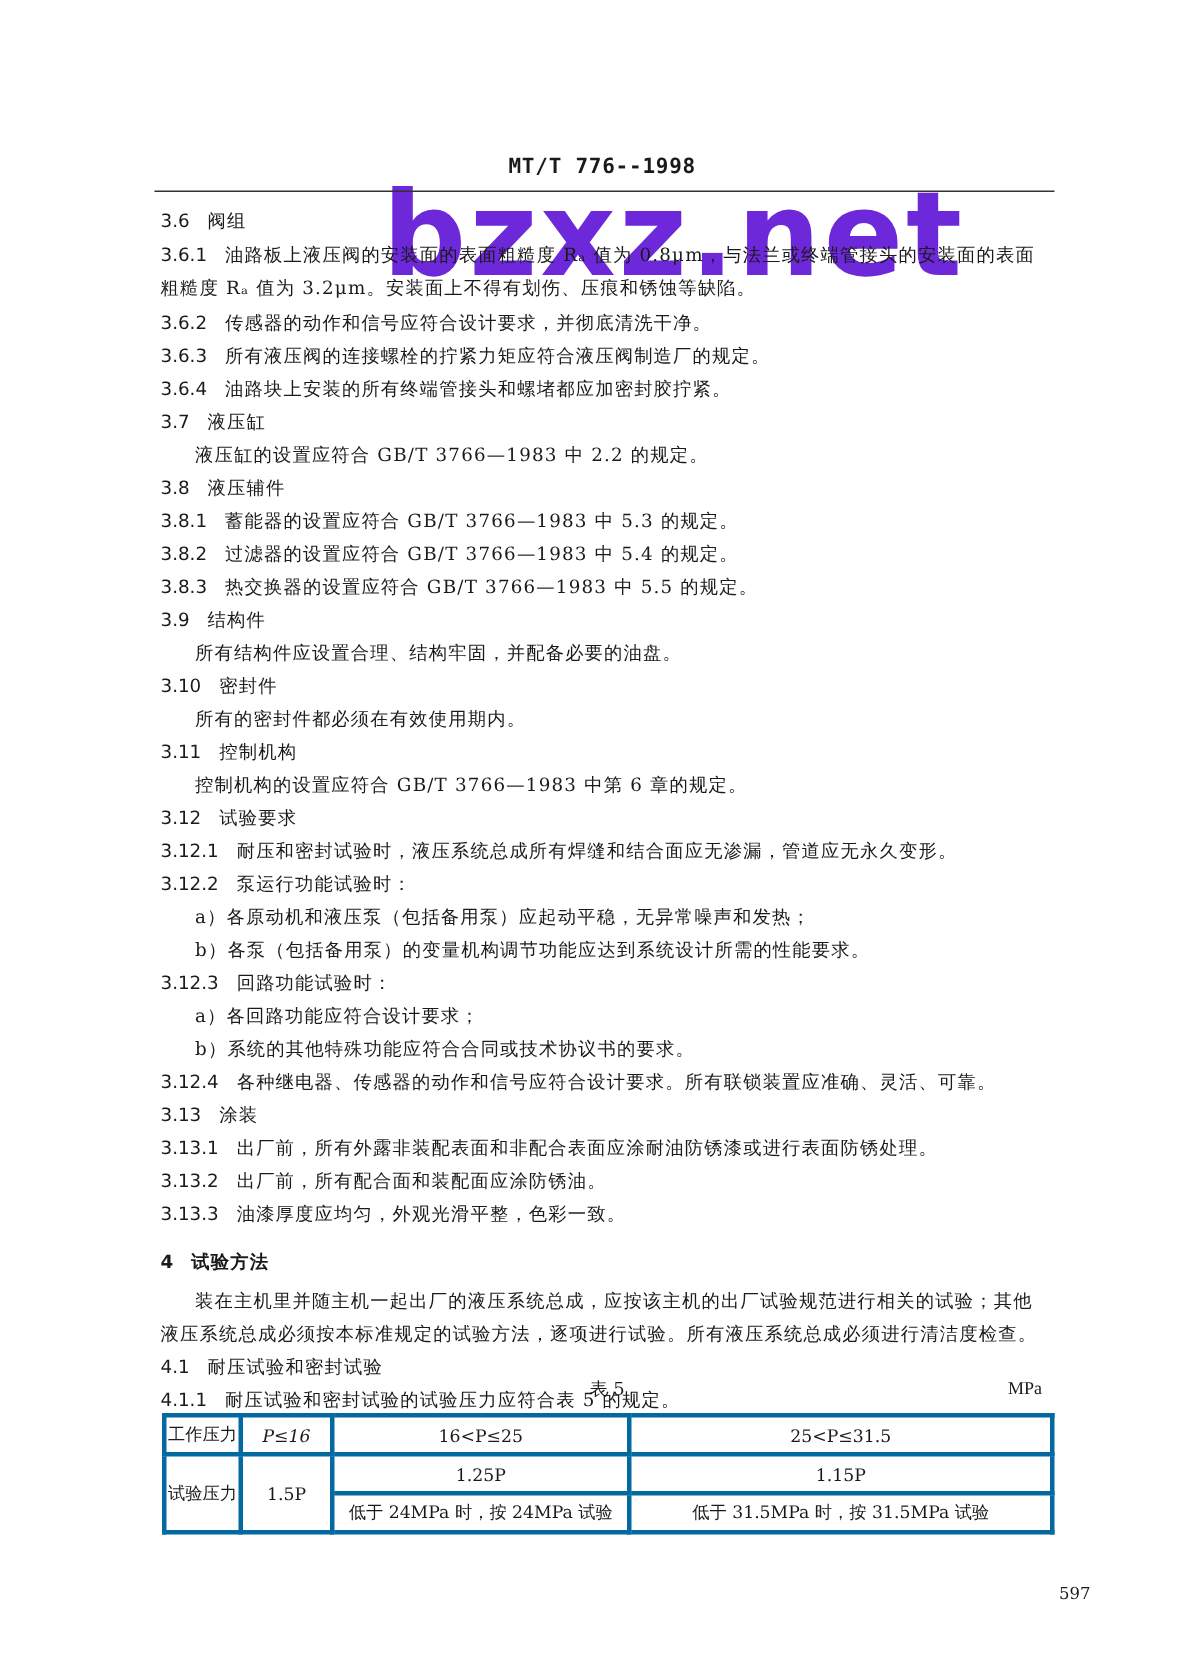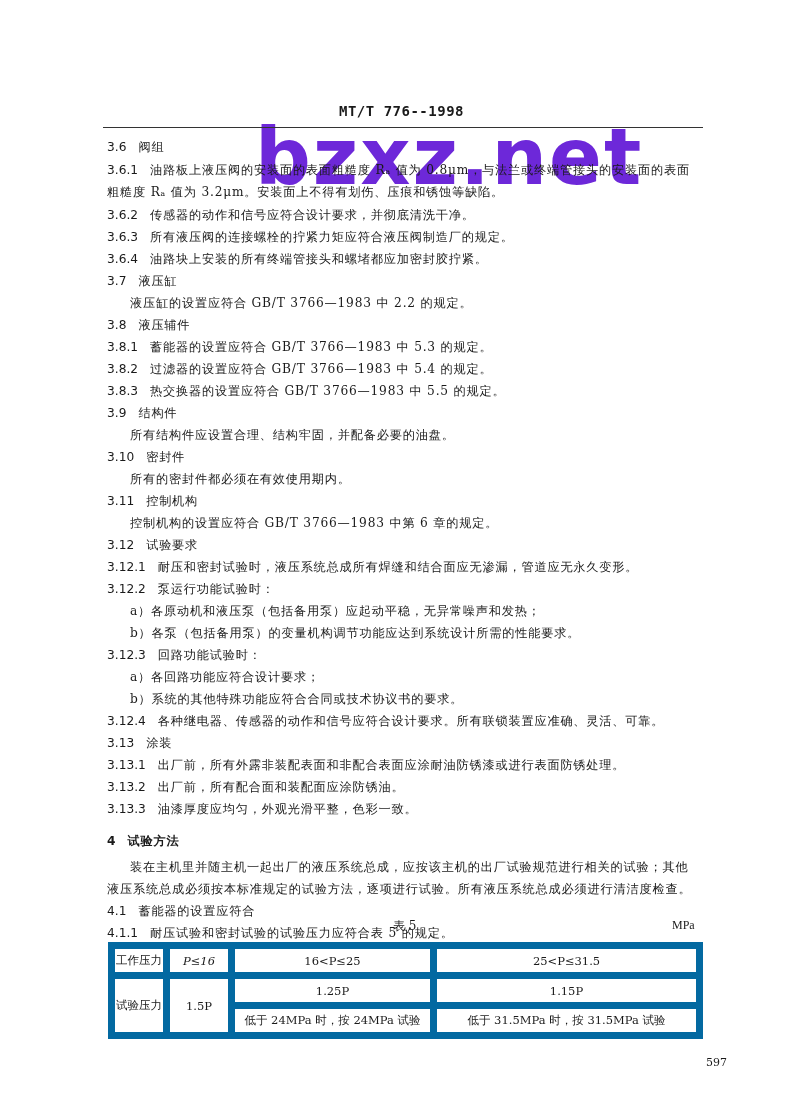--- a/index.html
+++ b/index.html
@@ -21,21 +21,21 @@
       position: absolute; left: 107px; font-size: 12.2px; line-height: 18px; white-space: nowrap; letter-spacing: 0.8px;
     }
     .num { font-family: "DejaVu Sans", "Liberation Sans", sans-serif; letter-spacing: 0; margin-right: 12px; }
     .indent { left: 130px; }
     .h4 { font-weight: bold; }
     .caption { position: absolute; top: 918px; font-size: 12px; }
     table.t5 {
       position: absolute; left: 108px; top: 942px; width: 595px; border-collapse: collapse;
       font-size: 11.5px;
     }
-    table.t5 td { border: 7px solid #0369a1; text-align: center; height: 23px; padding: 0; }
+    table.t5 td { border: 3px solid #0369a1; text-align: center; height: 23px; padding: 0; }
     table.t5 { border: 2px solid #222; }
     .pageno { position: absolute; left: 706px; top: 1056px; font-size: 11px; }
   </style>
 </head>
 <body>
 
 <div class="watermark">bzxz.net</div>
 
 <div class="page">
   <div class="header">MT/T 776--1998</div>
@@ -69,21 +69,21 @@
       <div class="line indent" style="top: 668px;"><span>a）各回路功能应符合设计要求；</span></div>
       <div class="line indent" style="top: 690px;"><span>b）系统的其他特殊功能应符合合同或技术协议书的要求。</span></div>
       <div class="line" style="top: 712px;"><span class="num">3.12.4</span><span>各种继电器、传感器的动作和信号应符合设计要求。所有联锁装置应准确、灵活、可靠。</span></div>
       <div class="line" style="top: 734px;"><span class="num">3.13</span><span>涂装</span></div>
       <div class="line" style="top: 756px;"><span class="num">3.13.1</span><span>出厂前，所有外露非装配表面和非配合表面应涂耐油防锈漆或进行表面防锈处理。</span></div>
       <div class="line" style="top: 778px;"><span class="num">3.13.2</span><span>出厂前，所有配合面和装配面应涂防锈油。</span></div>
       <div class="line" style="top: 800px;"><span class="num">3.13.3</span><span>油漆厚度应均匀，外观光滑平整，色彩一致。</span></div>
       <div class="line h4" style="top: 832px;"><span class="num">4</span><span>试验方法</span></div>
       <div class="line indent" style="top: 858px;"><span>装在主机里并随主机一起出厂的液压系统总成，应按该主机的出厂试验规范进行相关的试验；其他</span></div>
       <div class="line" style="top: 880px;"><span>液压系统总成必须按本标准规定的试验方法，逐项进行试验。所有液压系统总成必须进行清洁度检查。</span></div>
-      <div class="line" style="top: 902px;"><span class="num">4.1</span><span>蓄能器的设置应符合</span></div>
+      <div class="line" style="top: 902px;"><span class="num">4.1</span><span>耐压试验和密封试验</span></div>
       <div class="line" style="top: 924px;"><span class="num">4.1.1</span><span>耐压试验和密封试验的试验压力应符合表 5 的规定。</span></div>
     </div>
 
   <div class="caption" style="left:393px;">表 5</div>
   <div class="caption" style="left:672px; font-family:'Liberation Serif',serif;">MPa</div>
 
   <table class="t5">
     <tbody>
         <tr>
       <td style="width:48px;">工作压力</td>

